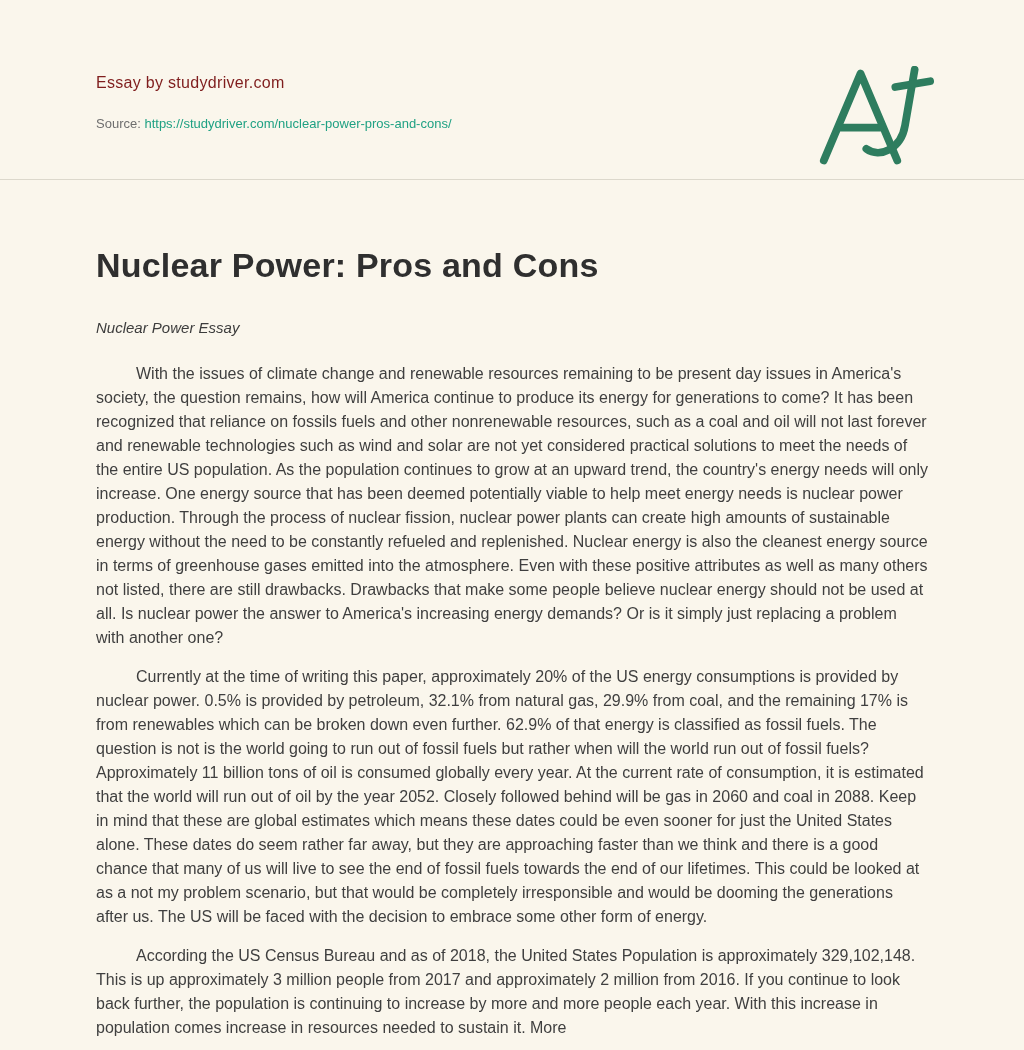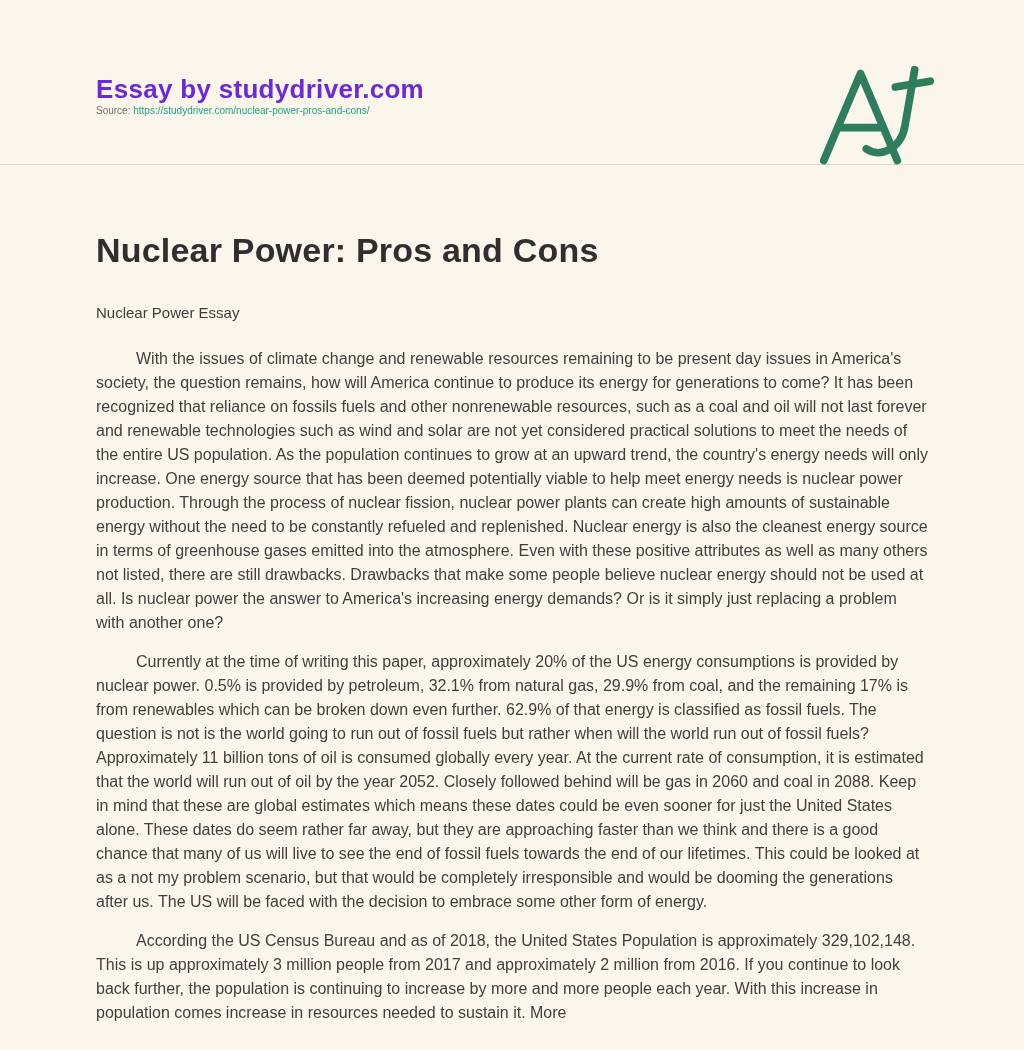--- a/index.html
+++ b/index.html
@@ -14,27 +14,28 @@
     width: 1024px;
     height: 1050px;
     overflow: hidden;
     background: #FAF6EC;
   }
   .header {
     position: relative;
     padding: 74px 96px 0 96px;
   }
   .essay-by {
-    font-size: 26px;
-    font-weight: 700;
-    color: #6d28d9;
+    font-size: 16px;
+    font-weight: 400;
+    color: #7f1d1d;
     letter-spacing: 0.3px;
   }
   .source-line {
-    font-size: 10px;
+    margin-top: 24px;
+    font-size: 13px;
     color: #6E6E6E;
   }
   .source-url {
     color: #1FA183;
     text-decoration: none;
     cursor: pointer;
   }
   .logo {
     position: absolute;
     top: 66px;
@@ -54,20 +55,21 @@
     margin-top: 66px;
     font-size: 34px;
     font-weight: 700;
     color: #2F2F2F;
     letter-spacing: 0.2px;
   }
   .subtitle {
     margin-top: 34px;
     font-size: 15px;
     color: #3C3C3C;
+    font-style: italic;
   }
   .body-text {
     margin-top: 26px;
   }
   .body-text p {
     font-size: 16px;
     line-height: 24px;
     color: #3F3F3F;
     text-indent: 40px;
     margin-bottom: 15px;

